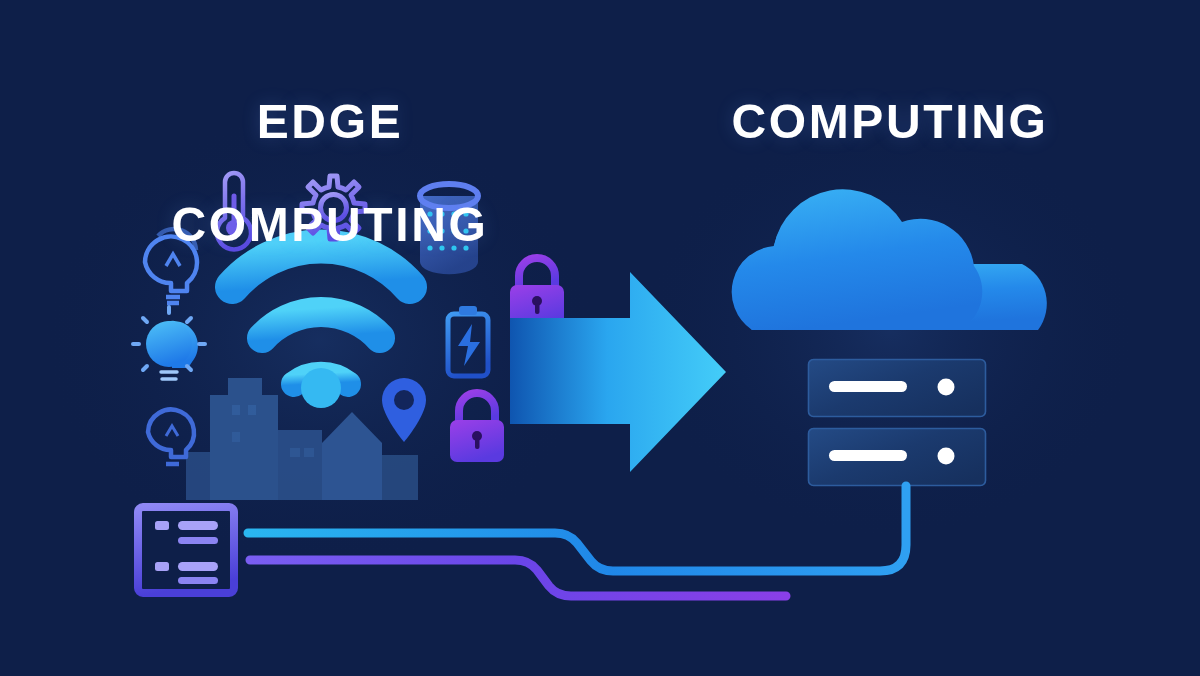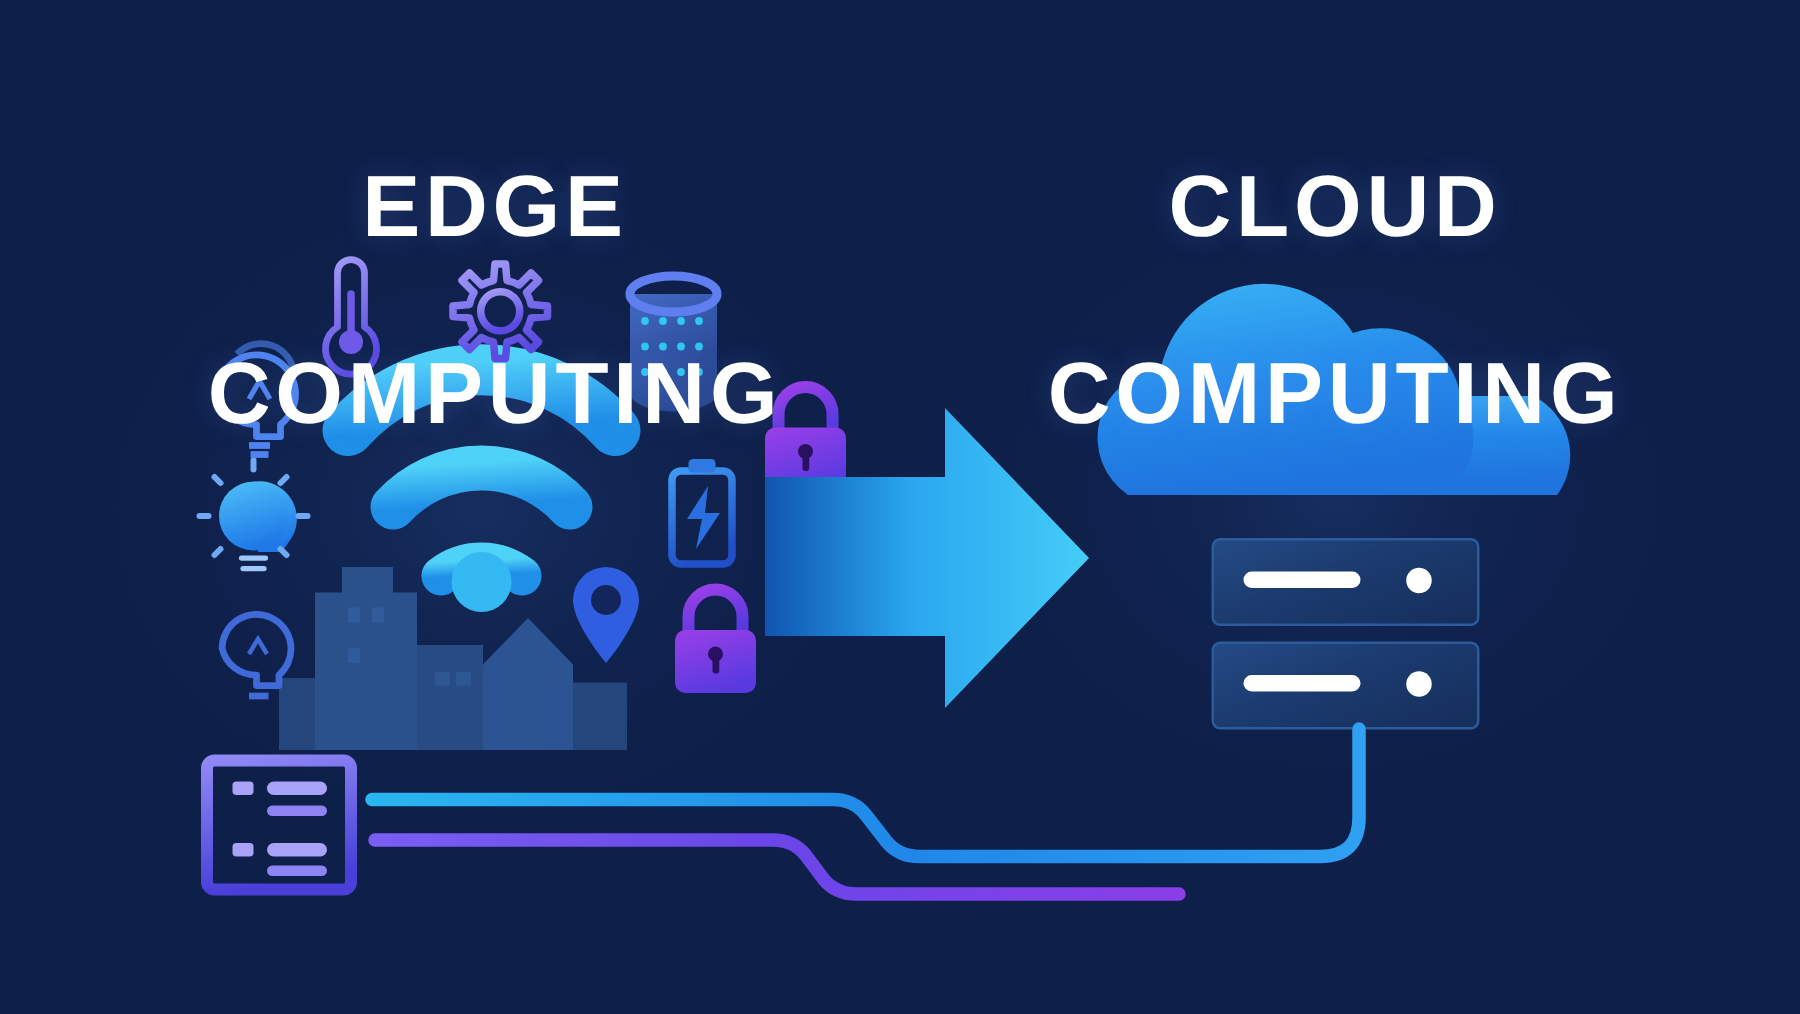--- a/index.html
+++ b/index.html
@@ -25,21 +25,21 @@
     display: block;
   }
   .title {
     position: absolute;
     color: #ffffff;
     font-weight: 700;
     letter-spacing: 0.055em;
     line-height: 1.08;
     text-align: center;
     text-transform: uppercase;
-    font-size: 58px;
+    font-size: 48px;
     white-space: pre-line;
     text-shadow: 0 0 18px rgba(110,160,255,0.22);
     user-select: none;
   }
   #title-edge {
     left: 130px;
     top: 44px;
     width: 400px;
   }
   #title-cloud {
@@ -285,17 +285,16 @@
     </g>
 
   </svg>
 
   <div class="title" id="title-edge">
     <span class="tline">EDGE</span>
     <span class="tline">COMPUTING</span>
   </div>
 
   <div class="title" id="title-cloud">
-    <span class="tline">CLOUD</span>
     <span class="tline">COMPUTING</span>
   </div>
 
 </div>
 
 </body></html>

